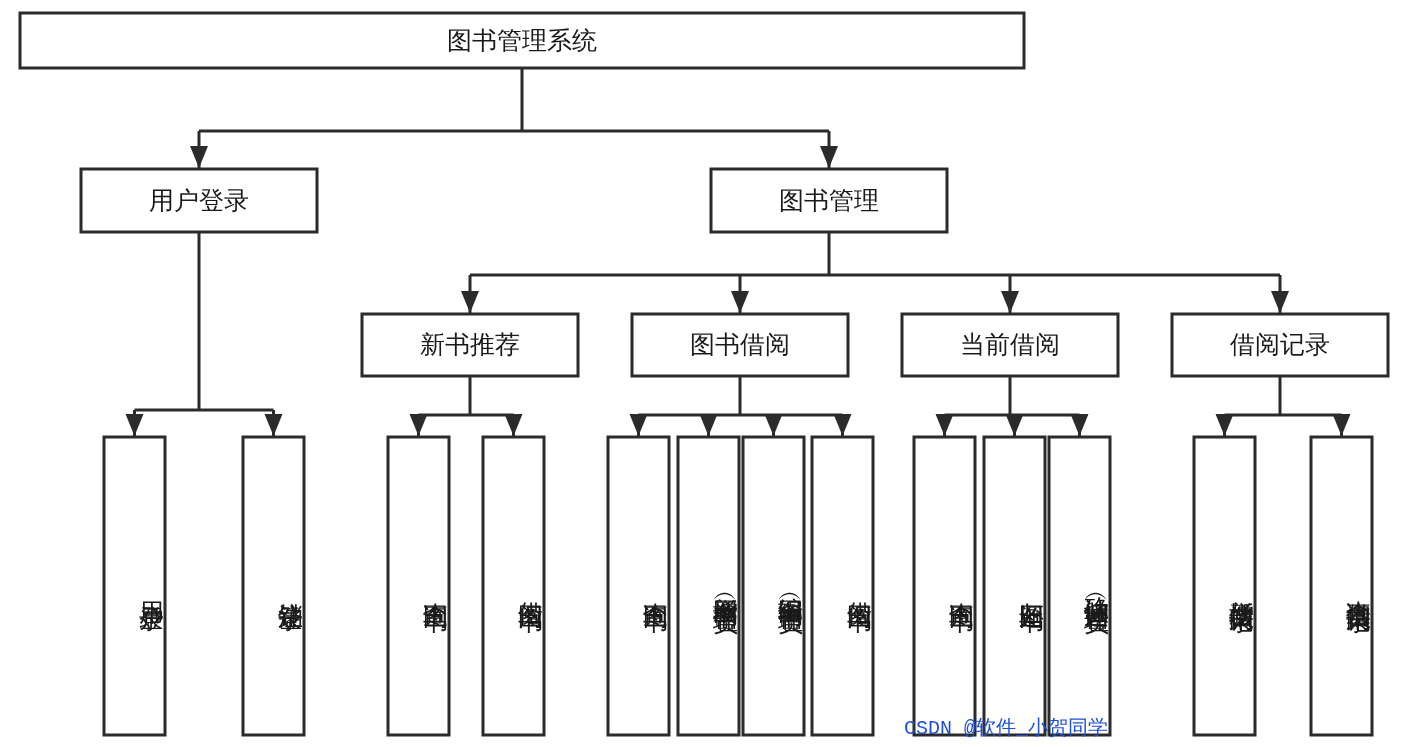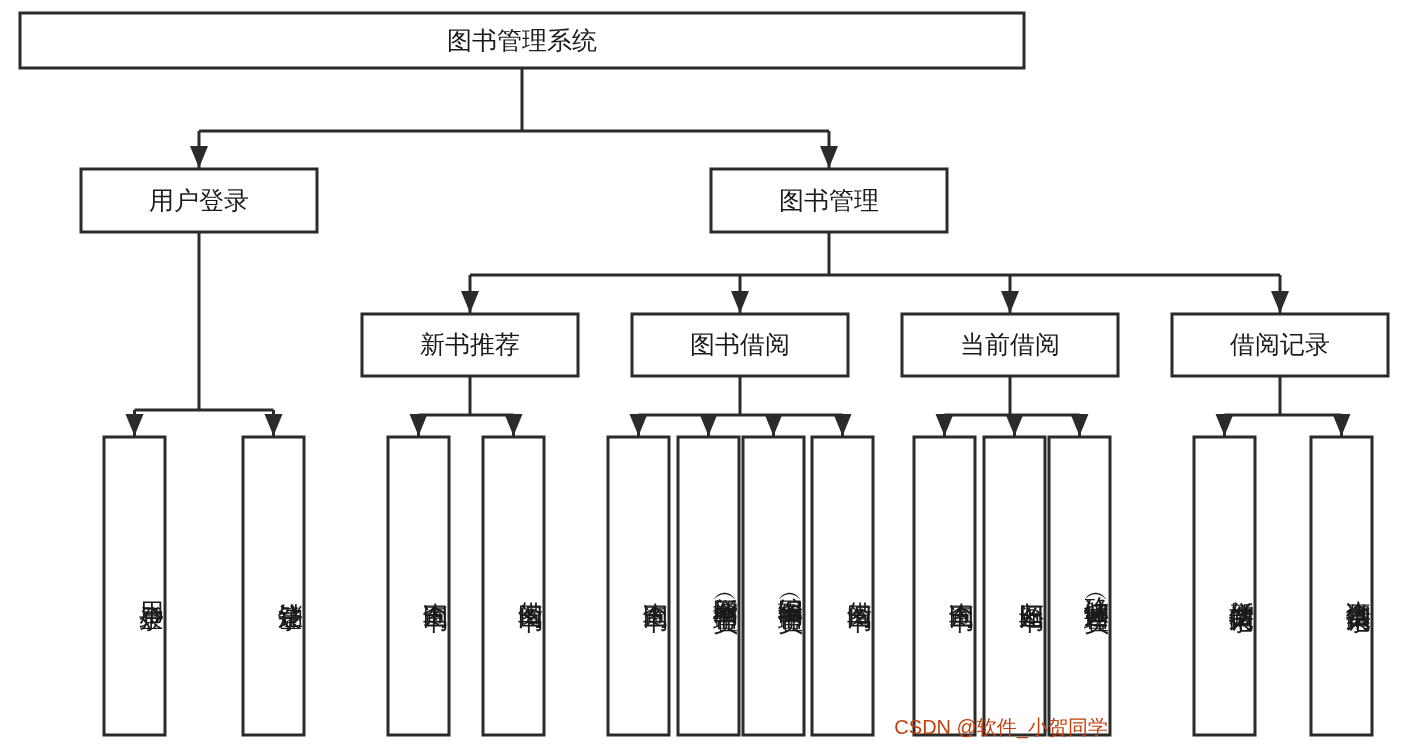--- a/index.html
+++ b/index.html
@@ -59,23 +59,23 @@
     line-height: 1.08;
     color: #1a1a1a;
     letter-spacing: 2px;
     white-space: nowrap;
     pointer-events: none;
   }
   .watermark {
     position: absolute;
     right: 12px;
     bottom: 6px;
-    font-family: Liberation Sans, sans-serif;
+    font-family: Liberation Mono, monospace;
     font-size: 20px;
-    color: #c2410c;
+    color: #1d4ed8;
     white-space: nowrap;
   }
 </style>
 </head>
 <body>
 
 <div id="diagram-root">
 
   <svg id="flow-svg" viewBox="0 0 1405 747">
     <g id="connector-layer">

